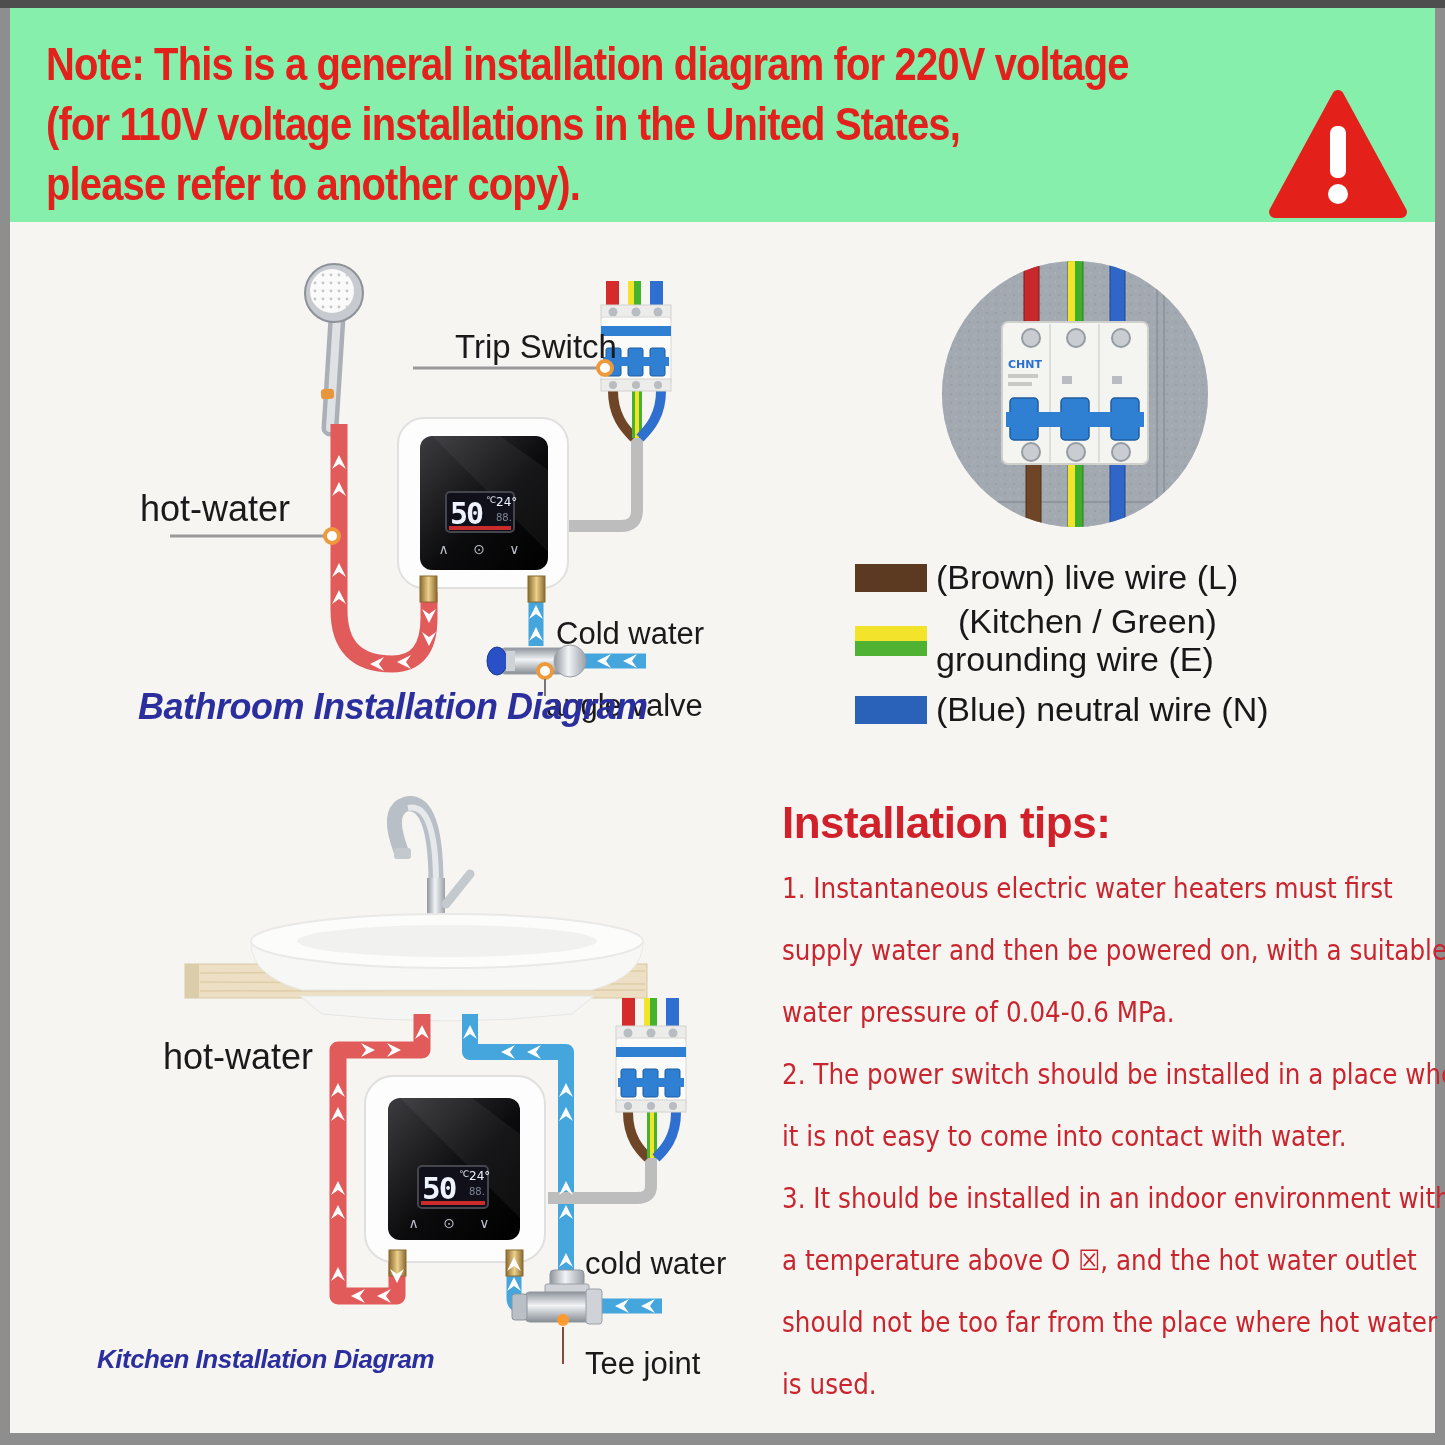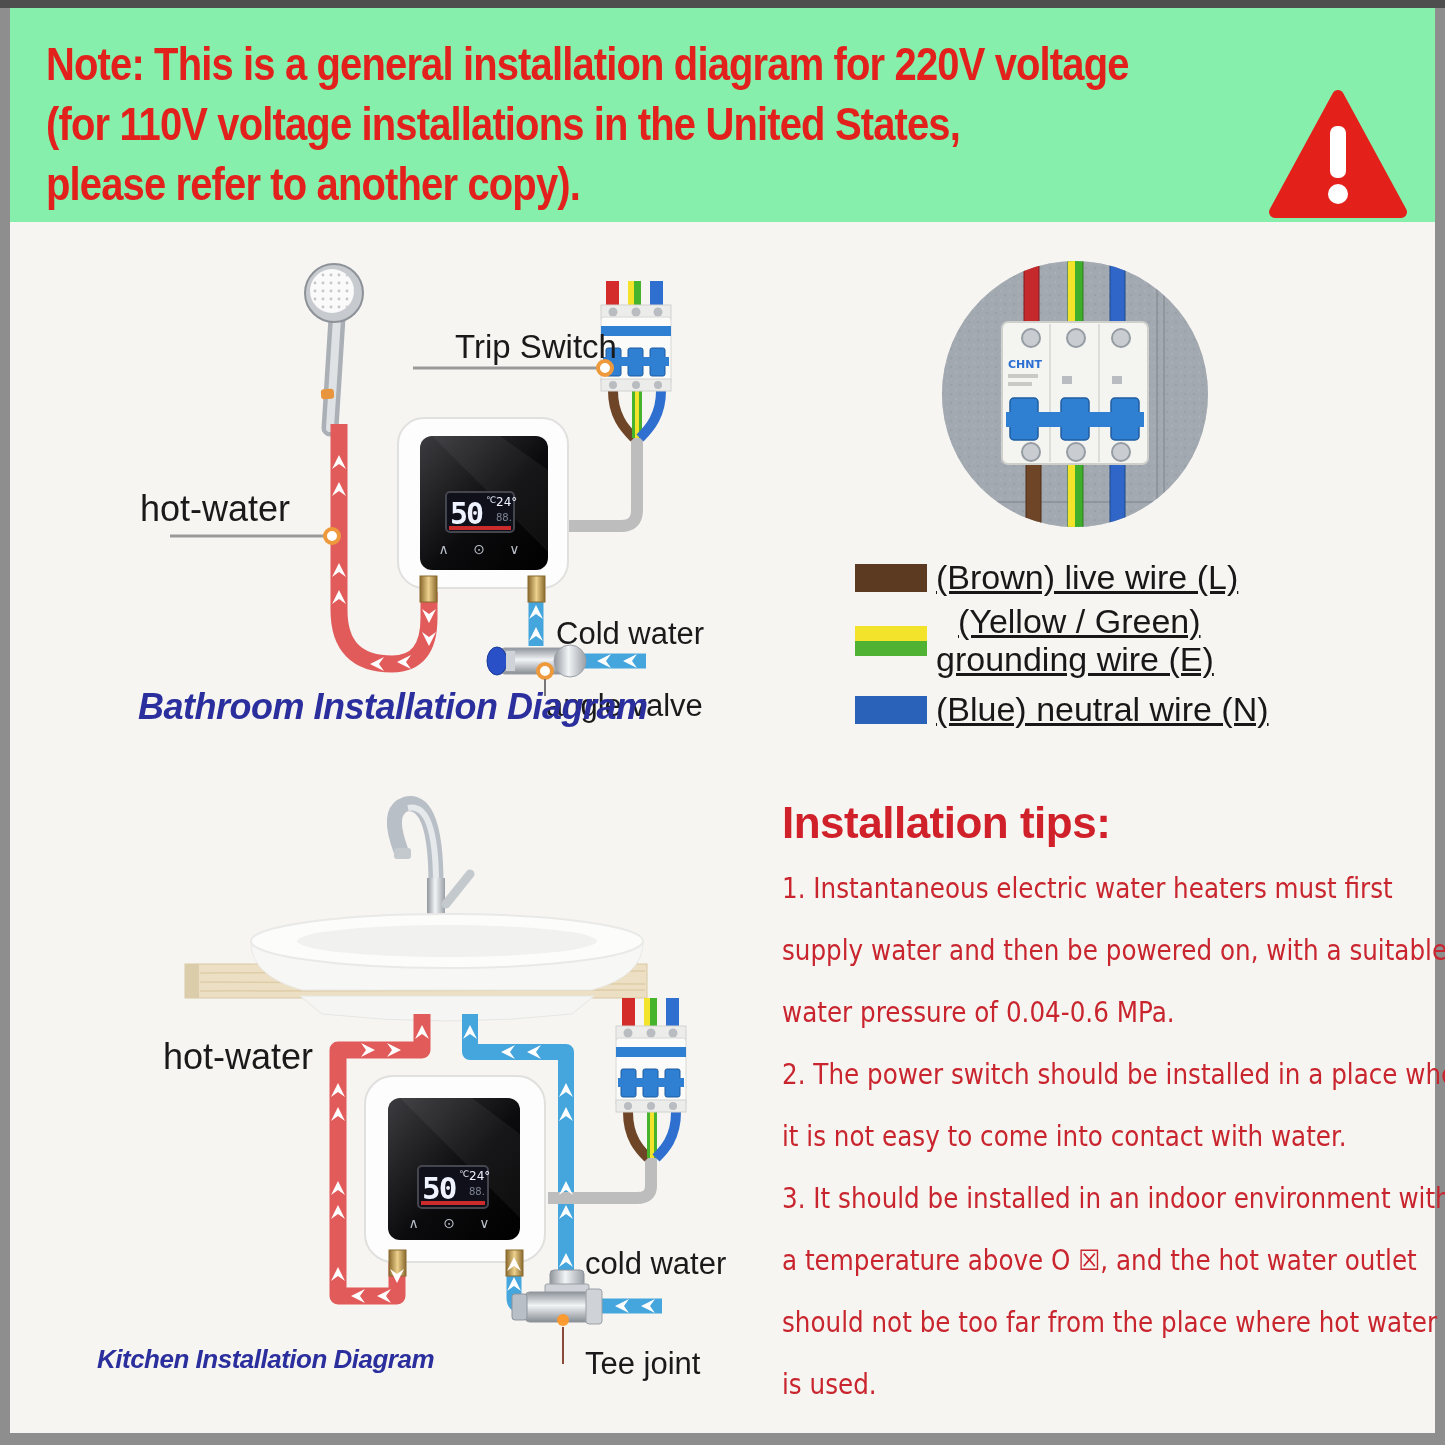--- a/index.html
+++ b/index.html
@@ -13,21 +13,21 @@
   #banner-text{position:absolute;left:36px;top:26px;transform:scaleX(.85);transform-origin:left top;}
   #banner-text .bl{font-size:47px;line-height:60px;font-weight:bold;color:#e3211c;
                    white-space:nowrap;letter-spacing:-1px;}
   
   .lbl{position:absolute;color:#1a1a1a;font-size:33px;white-space:nowrap;z-index:5;}
   .lbl.small{font-size:31px;}
   .cap{position:absolute;color:#2b2f9e;font-size:36px;font-weight:bold;white-space:nowrap;z-index:5;
        letter-spacing:-0.5px;font-style:italic;}
   
   .lg-swatch{position:absolute;width:72px;z-index:5;}
-  .lg-text{position:absolute;color:#181818;font-size:34px;white-space:nowrap;z-index:5;text-decoration:underline;}
+  .lg-text{position:absolute;color:#181818;font-size:34px;white-space:nowrap;z-index:5;}
   
   #tips-heading{position:absolute;left:782px;top:798px;font-size:44px;font-weight:bold;
                 color:#d0202a;z-index:5;letter-spacing:-0.5px;}
   .tip-line{position:absolute;left:782px;width:660px;height:62px;font-size:28px;color:#c9252e;
             white-space:nowrap;transform:scaleX(.88);transform-origin:left top;z-index:5;
             font-family:"DejaVu Sans",sans-serif;}
   svg text{font-family:"DejaVu Sans",sans-serif;}
   .lcd-big{font-family:"DejaVu Sans Mono",monospace;font-weight:bold;}
 </style>
 </head>
@@ -335,21 +335,21 @@
   <div class="lbl" style="left:163px;top:1036px;font-size:36px;">hot-water</div>
   <div class="lbl small" style="left:585px;top:1246px;">cold water</div>
   <div class="lbl small" style="left:585px;top:1346px;">Tee joint</div>
   <div class="cap" style="left:97px;top:1344px;font-size:26px;">Kitchen Installation Diagram</div>
 
   <div class="lg-swatch" style="left:855px;top:564px;height:28px;background:#5c3a21;"></div>
   <div class="lg-text" style="left:936px;top:558px;">(Brown) live wire (L)</div>
 
   <div class="lg-swatch" style="left:855px;top:626px;height:15px;background:#f3e32a;"></div>
   <div class="lg-swatch" style="left:855px;top:641px;height:15px;background:#4fb232;"></div>
-  <div class="lg-text" style="left:958px;top:602px;">(Yellow / Green)</div>
+  <div class="lg-text" style="left:958px;top:602px;">(Kitchen / Green)</div>
   <div class="lg-text" style="left:936px;top:640px;">grounding wire (E)</div>
 
   <div class="lg-swatch" style="left:855px;top:696px;height:28px;background:#2a62ba;"></div>
   <div class="lg-text" style="left:936px;top:690px;">(Blue) neutral wire (N)</div>
 
   <div id="tips-heading">Installation tips:</div>
   <div class="tip-line" style="top:872px;">1. Instantaneous electric water heaters must first</div>
   <div class="tip-line" style="top:934px;">supply water and then be powered on, with a suitable</div>
   <div class="tip-line" style="top:996px;">water pressure of 0.04-0.6 MPa.</div>
   <div class="tip-line" style="top:1058px;">2. The power switch should be installed in a place where</div>

